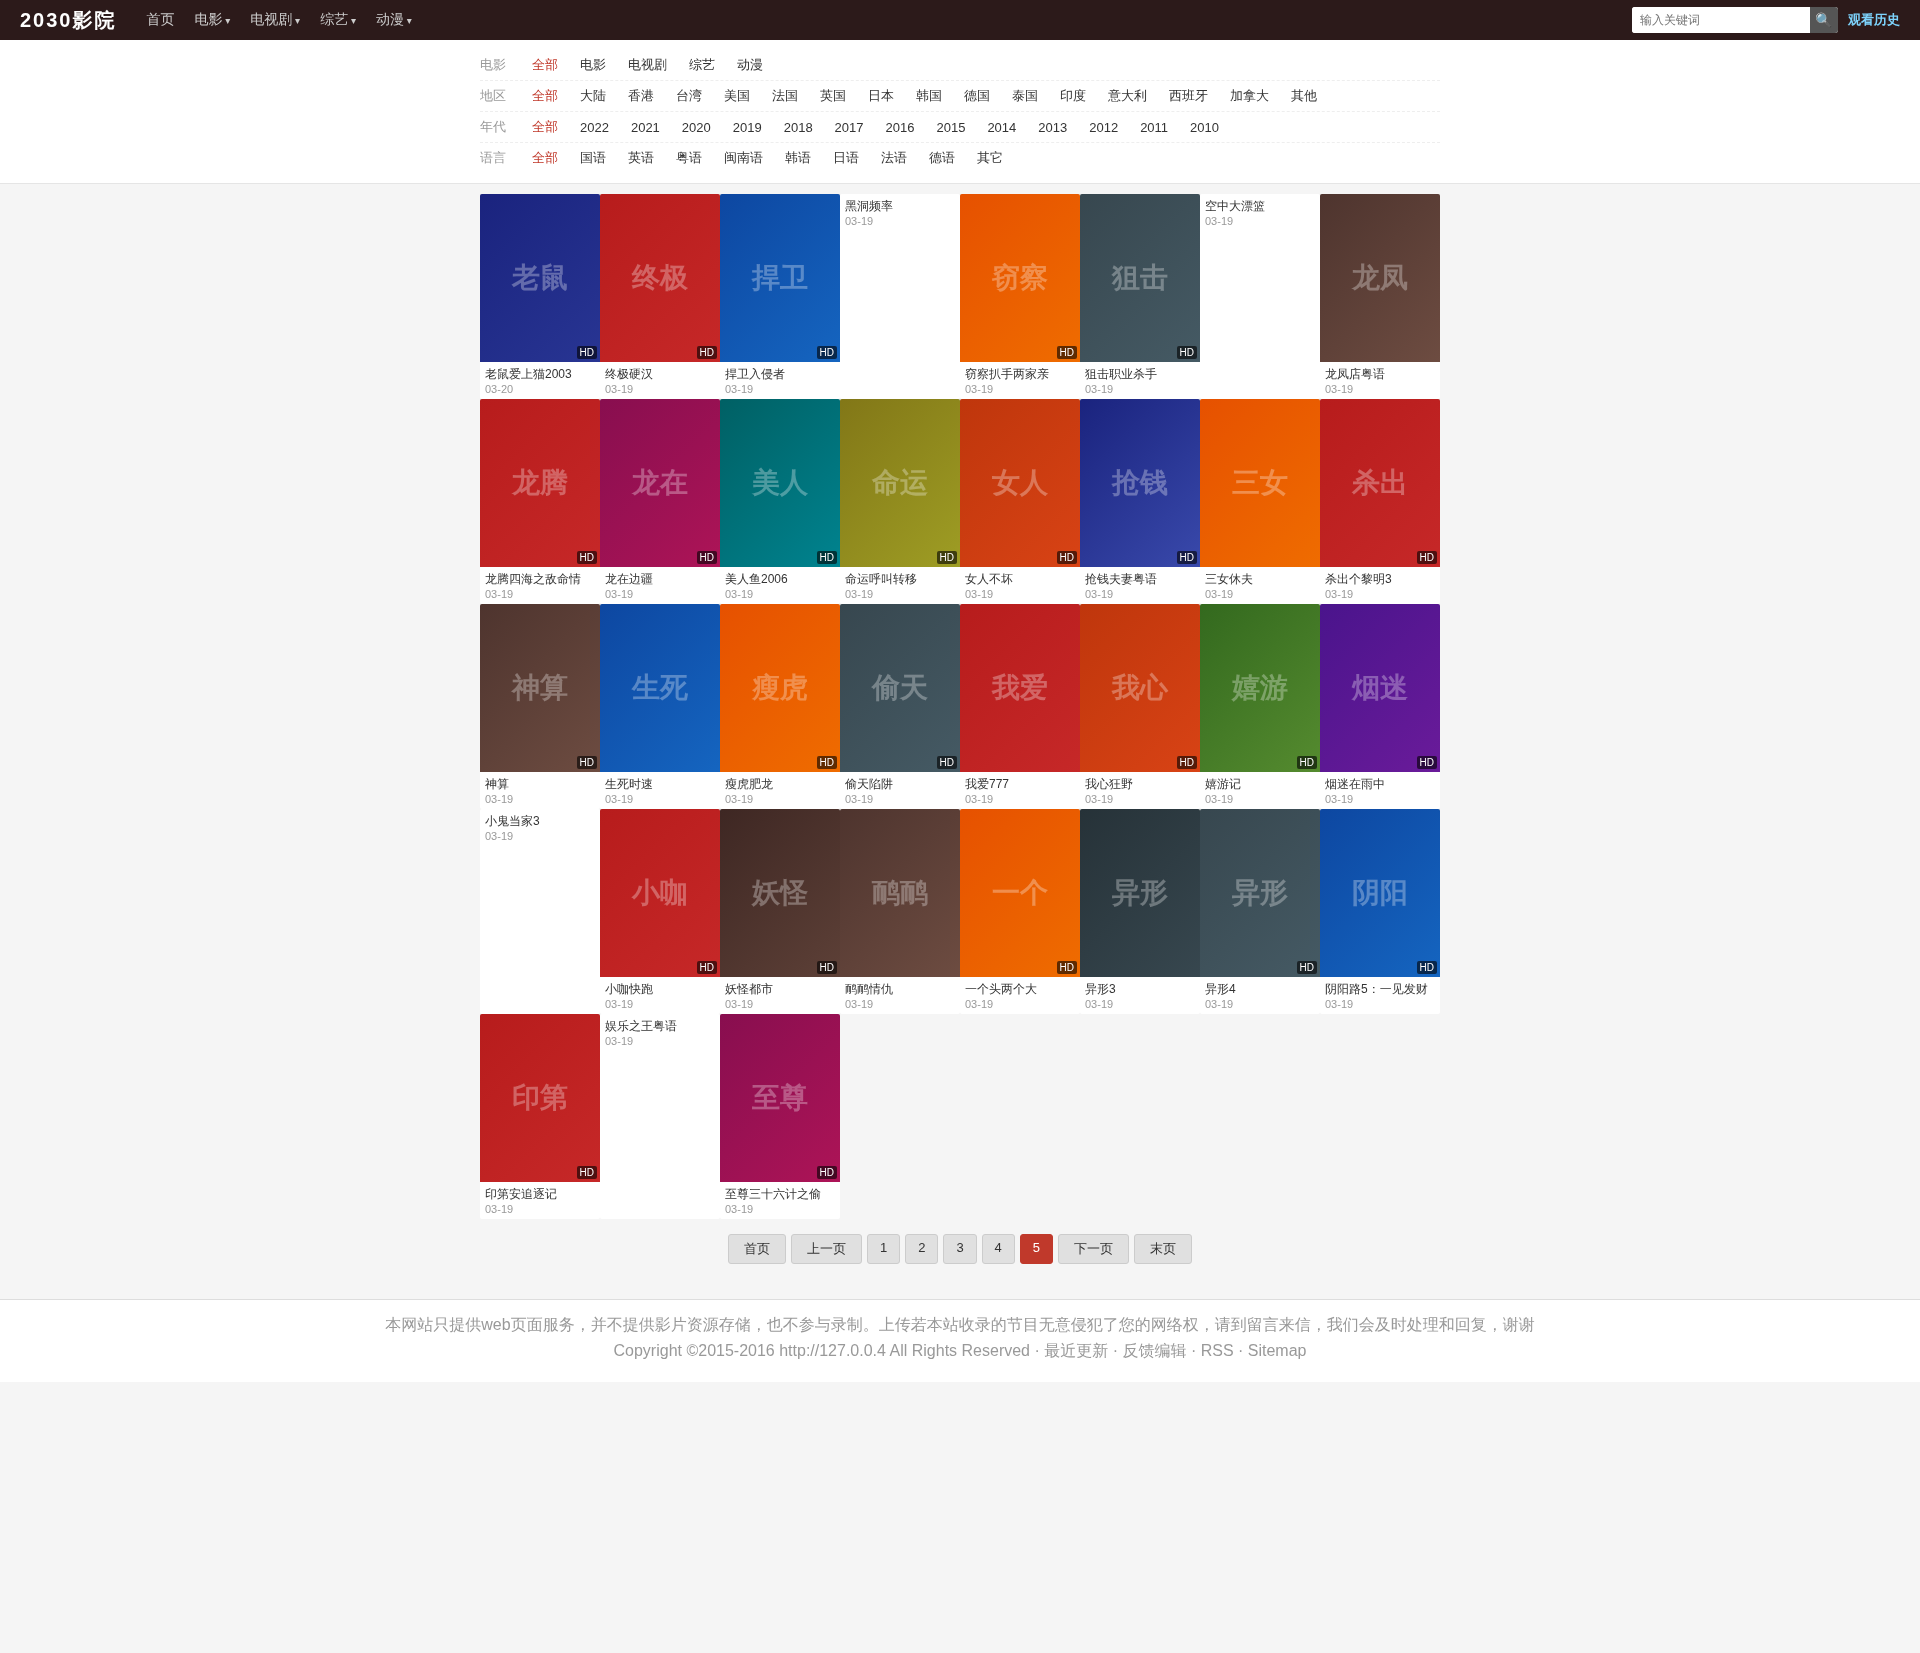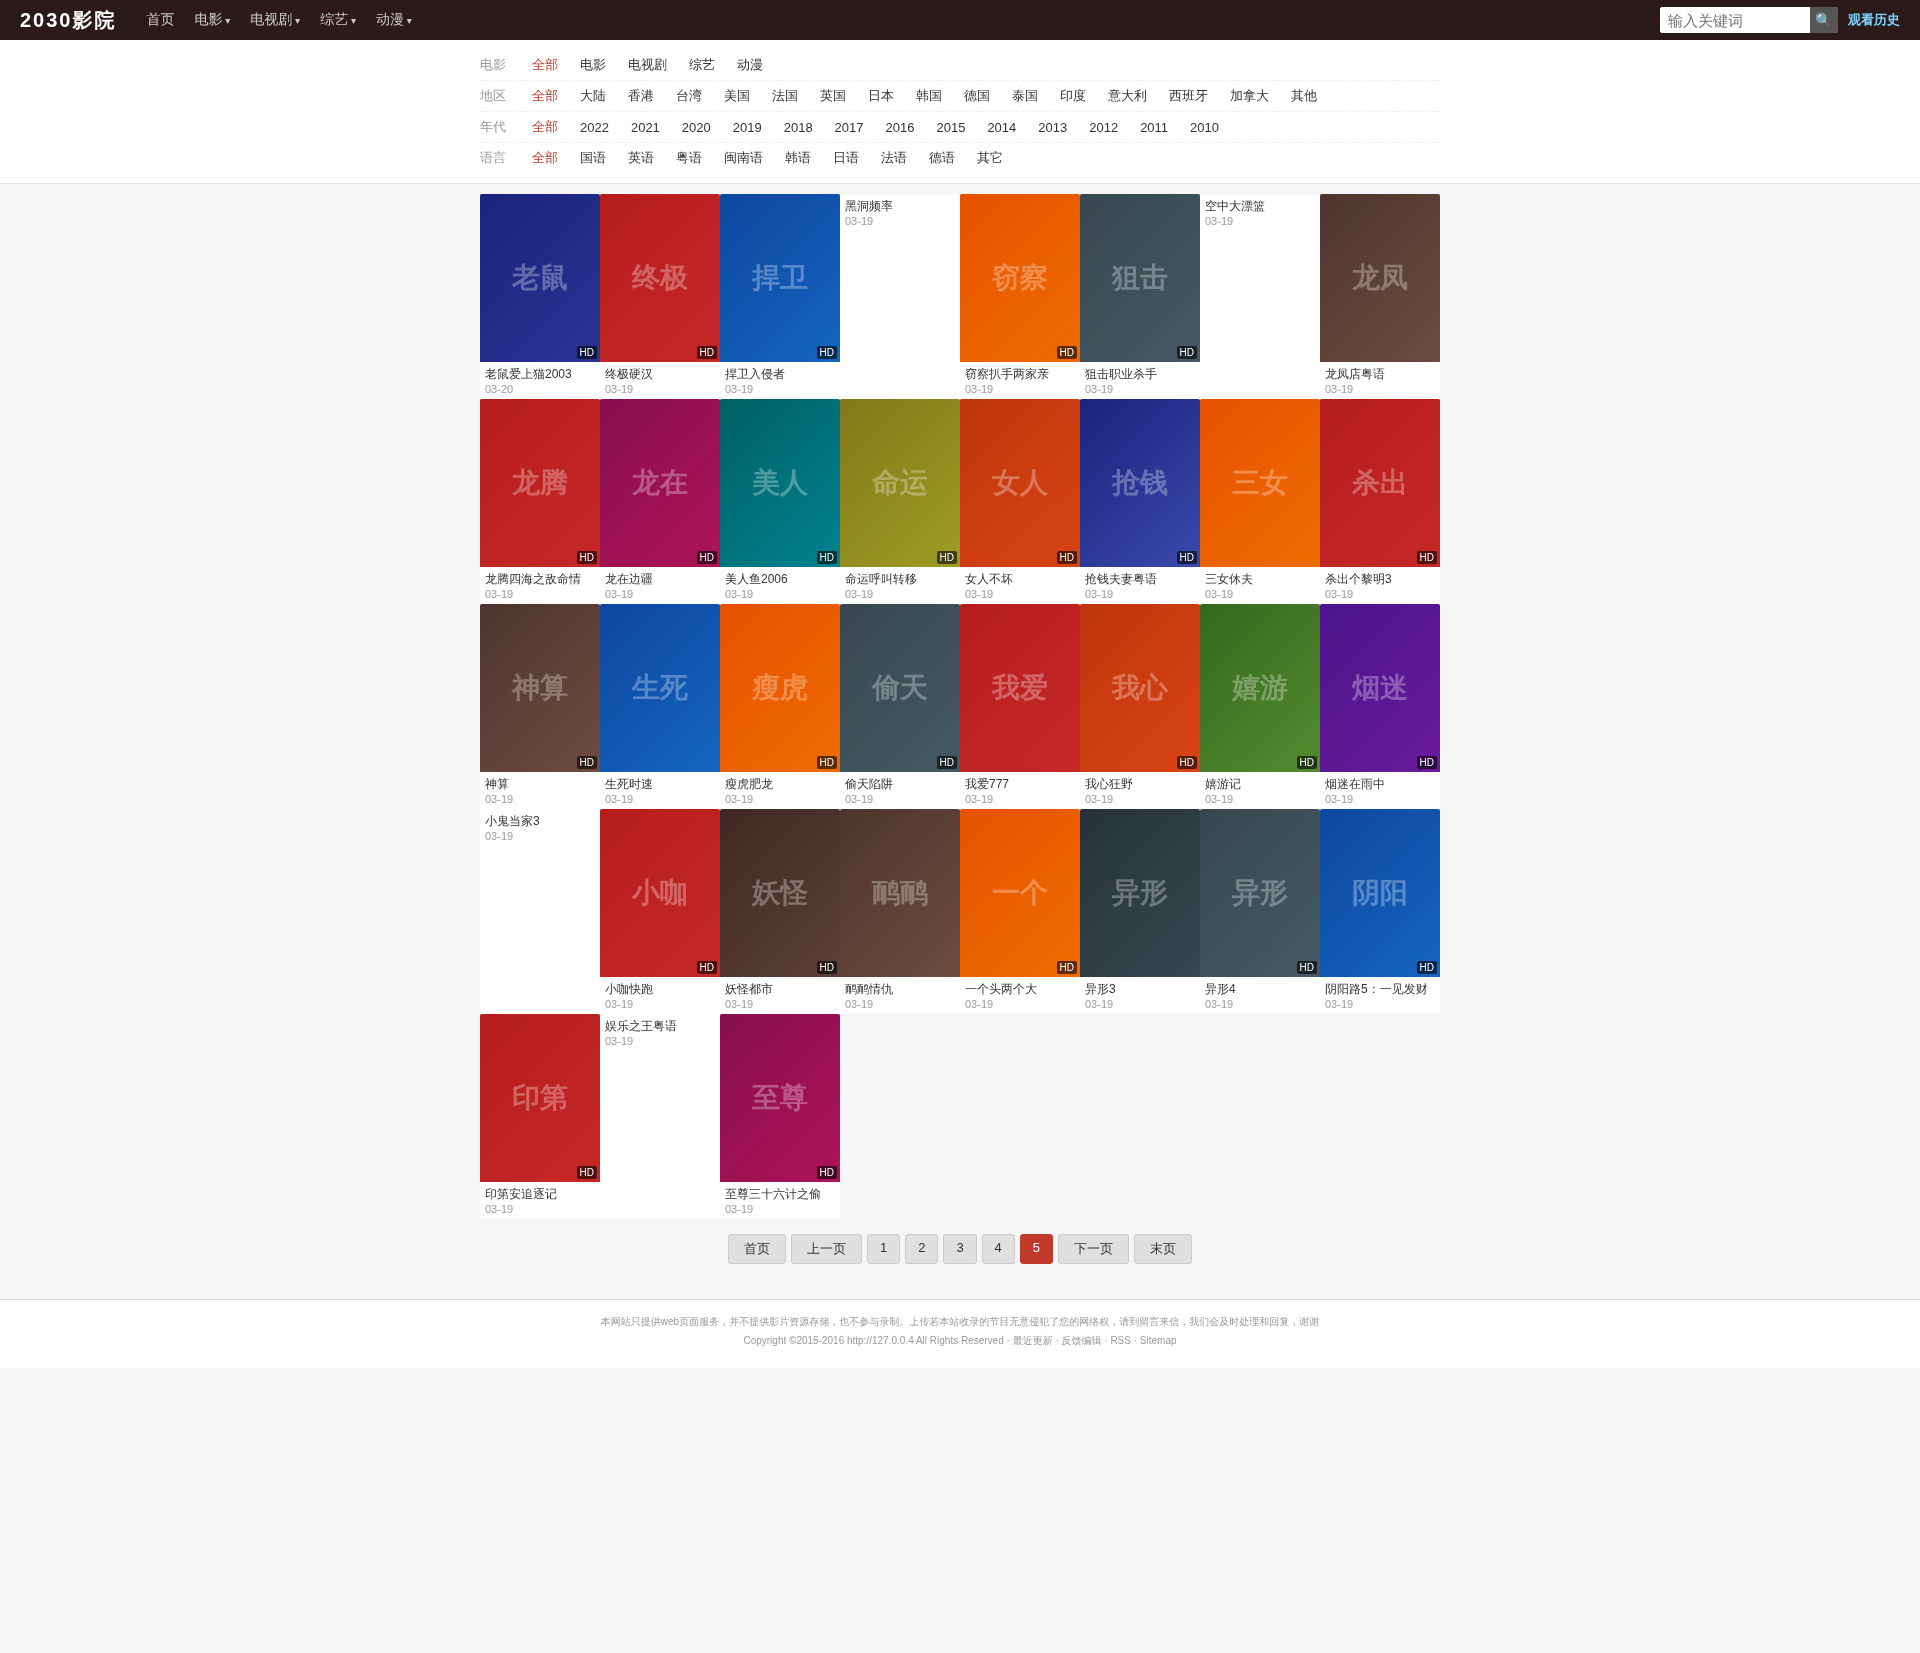--- a/index.html
+++ b/index.html
@@ -6,21 +6,21 @@
     body { font-family: "Microsoft YaHei", Arial, sans-serif; background: #f5f5f5; font-size: 13px; color: #333; min-width: 1200px; }
 
     
     .header { background: #2c1a1a; height: 40px; display: flex; align-items: center; padding: 0 20px; gap: 30px; }
     .header .logo { color: #fff; font-size: 20px; font-weight: bold; letter-spacing: 2px; white-space: nowrap; }
     .header nav { display: flex; gap: 20px; align-items: center; }
     .header nav a { color: #ccc; text-decoration: none; font-size: 14px; cursor: pointer; }
     .header nav a.has-arrow::after { content: " ▾"; font-size: 10px; }
     .header .right { margin-left: auto; display: flex; align-items: center; gap: 10px; }
     .header .search-box { display: flex; align-items: center; background: #fff; border-radius: 3px; overflow: hidden; height: 26px; }
-    .header .search-box input { border: none; outline: none; padding: 0 8px; font-size: 15px; width: 150px; height: 100%; }
+    .header .search-box input { border: none; outline: none; padding: 0 8px; font-size: 12px; width: 178px; height: 100%; }
     .header .search-box button { background: #555; border: none; cursor: pointer; height: 100%; width: 28px; color: #fff; font-size: 14px; }
     .header .history { color: #7dd3fc; font-size: 13px; cursor: pointer; white-space: nowrap; font-weight: bold; }
 
     
     .filter-area { background: #fff; padding: 10px 20px; border-bottom: 1px solid #e5e5e5; }
     .filter-row { display: flex; align-items: center; padding: 5px 0; border-bottom: 1px dashed #eee; gap: 10px; flex-wrap: wrap; }
     .filter-row:last-child { border-bottom: none; }
     .filter-label { color: #999; font-size: 13px; min-width: 36px; }
     .filter-item { color: #333; font-size: 13px; cursor: pointer; padding: 1px 6px; text-decoration: none; }
     .filter-item.active { color: #c0392b; }
@@ -35,21 +35,21 @@
     .movie-title { font-size: 12px; color: #333; white-space: nowrap; overflow: hidden; text-overflow: ellipsis; display: block; }
     .movie-date { font-size: 11px; color: #999; }
 
     
     .pagination { display: flex; justify-content: center; gap: 5px; margin: 15px 0; }
     .page-btn { padding: 5px 12px; background: #e0e0e0; border: 1px solid #ccc; border-radius: 3px; cursor: pointer; font-size: 13px; color: #333; text-decoration: none; }
     .page-btn.current { background: #c0392b; color: #fff; border-color: #c0392b; }
     .page-btn.wide { padding: 5px 15px; }
 
     
-    .footer { text-align: center; font-size: 10px; color: #999; padding: 15px 0 20px; border-top: 1px solid #ddd; background: #fff; margin-top: 10px; }
+    .footer { text-align: center; font-size: 16px; color: #999; padding: 15px 0 20px; border-top: 1px solid #ddd; background: #fff; margin-top: 10px; }
     .footer-line1 { margin-bottom: 5px; }
 
     
     .bg-1 { background: linear-gradient(135deg, #1a237e, #283593); }
     .bg-2 { background: linear-gradient(135deg, #4a148c, #6a1b9a); }
     .bg-3 { background: linear-gradient(135deg, #0d47a1, #1565c0); }
     .bg-5 { background: linear-gradient(135deg, #b71c1c, #c62828); }
     .bg-6 { background: linear-gradient(135deg, #e65100, #ef6c00); }
     .bg-7 { background: linear-gradient(135deg, #33691e, #558b2f); }
     .bg-8 { background: linear-gradient(135deg, #4e342e, #6d4c41); }

